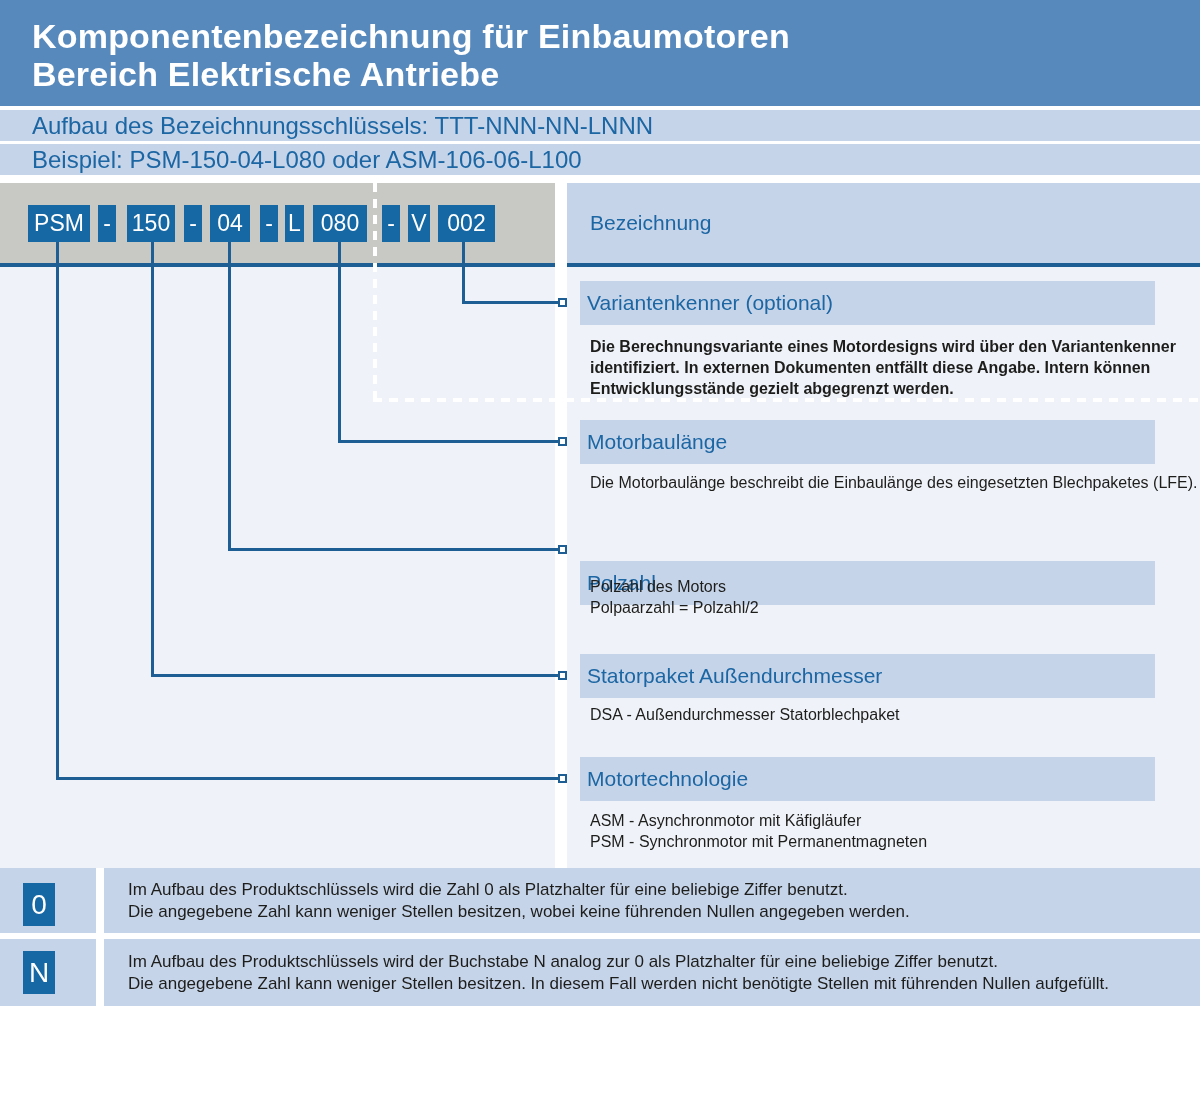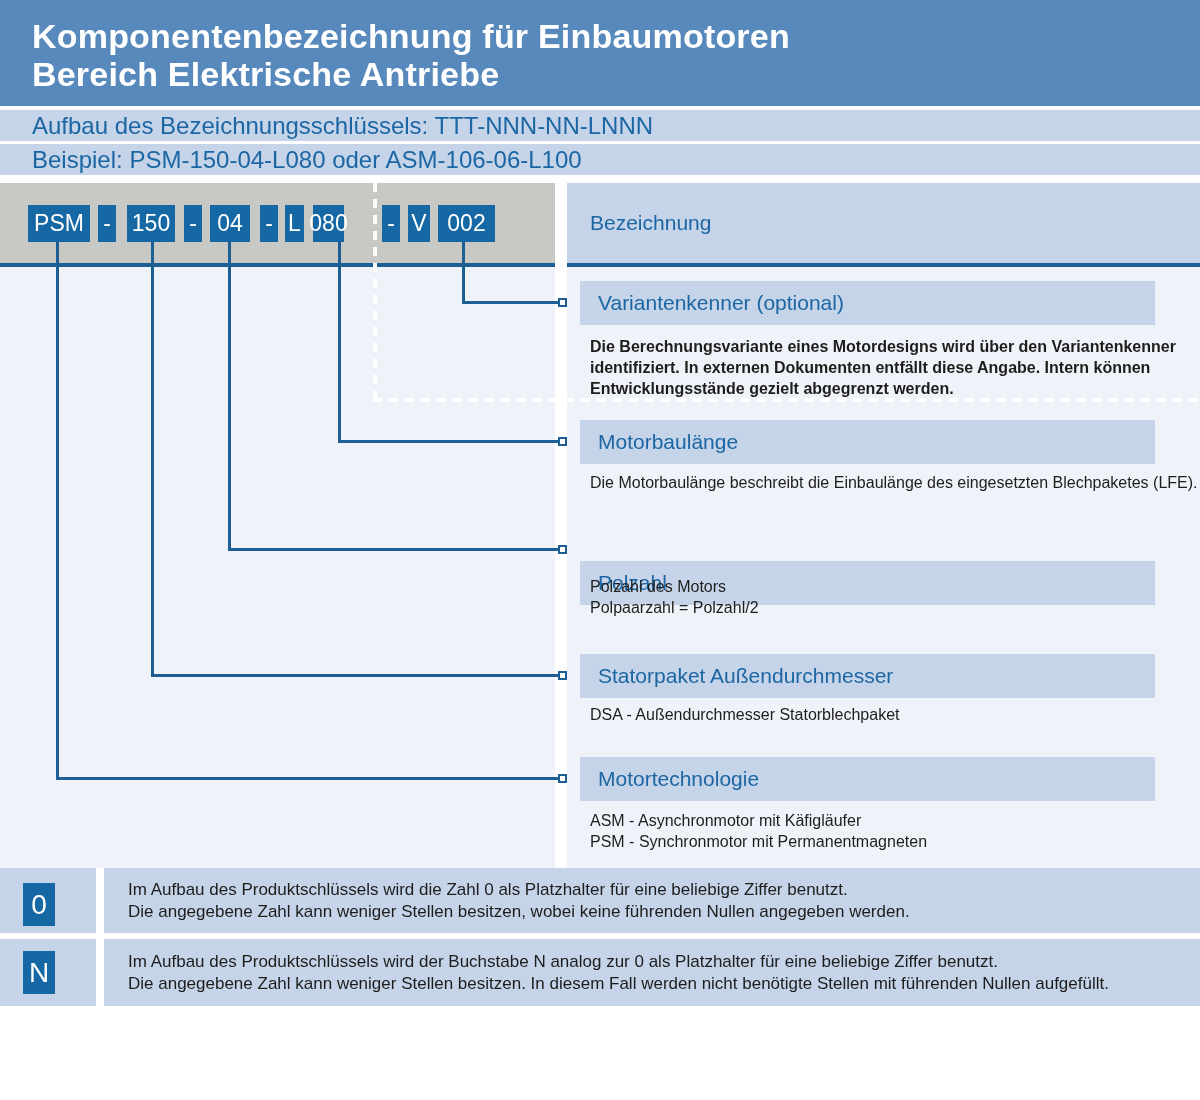--- a/index.html
+++ b/index.html
@@ -35,21 +35,21 @@
           background:repeating-linear-gradient(to bottom,#ffffff 0 9px,rgba(0,0,0,0) 9px 16px);}
   .dash-h{left:373px;top:398px;width:827px;height:4px;
           background:repeating-linear-gradient(to right,#ffffff 0 9px,rgba(0,0,0,0) 9px 16px);}
 
   
   .line{background:#1d5f94;}
   .conn-sq{width:9px;height:9px;box-sizing:border-box;border:2px solid #1d5f94;background:#ffffff;}
 
   
   .h-bar{left:580px;width:575px;height:44px;background:#c6d4e9;display:flex;align-items:center;
-         box-sizing:border-box;padding-left:18px;color:#1b66a3;font-size:21px;font-weight:500;}
+         box-sizing:border-box;padding-left:7px;color:#1b66a3;font-size:21px;font-weight:500;}
   .body-text{left:590px;color:#1d1d1b;font-size:16px;line-height:21px;}
 
   
   .note-left{left:0;width:96px;background:#c6d4e9;}
   .note-main{left:104px;width:1136px;background:#c6d4e9;display:flex;flex-direction:column;
              justify-content:center;box-sizing:border-box;padding-left:24px;color:#1d1d1b;
              font-size:17px;line-height:22px;}
   .note-icon{left:23px;width:32px;height:43px;background:#1568a4;color:#ffffff;display:flex;
              align-items:center;justify-content:center;font-size:28px;}
 </style>
@@ -100,21 +100,21 @@
   <div class="abs line" style="left:56px;top:777px;width:502px;height:3px;"></div>
   <div class="abs conn-sq" style="left:558px;top:774px;"></div>
 
   <div class="abs code-seg" style="left:28px;width:62px;">PSM</div>
   <div class="abs code-seg" style="left:98px;width:18px;">-</div>
   <div class="abs code-seg" style="left:127px;width:48px;">150</div>
   <div class="abs code-seg" style="left:184px;width:18px;">-</div>
   <div class="abs code-seg" style="left:210px;width:40px;">04</div>
   <div class="abs code-seg" style="left:260px;width:18px;">-</div>
   <div class="abs code-seg" style="left:285px;width:19px;">L</div>
-  <div class="abs code-seg" style="left:313px;width:31px;">080</div>
+  <div class="abs code-seg" style="left:313px;width:54px;">080</div>
   <div class="abs code-seg" style="left:382px;width:18px;">-</div>
   <div class="abs code-seg" style="left:408px;width:22px;">V</div>
   <div class="abs code-seg" style="left:438px;width:57px;">002</div>
 
   <div class="abs dash-v"></div>
   <div class="abs dash-h"></div>
 
   <div class="abs h-bar" style="top:281px;">
     <span>Variantenkenner (optional)</span>
   </div>

